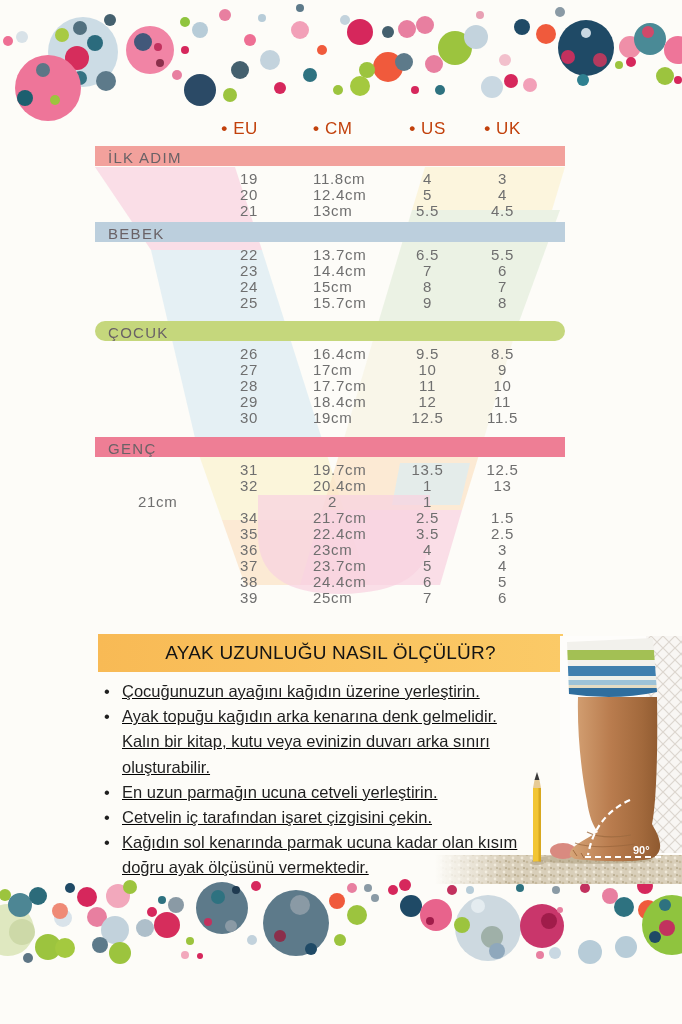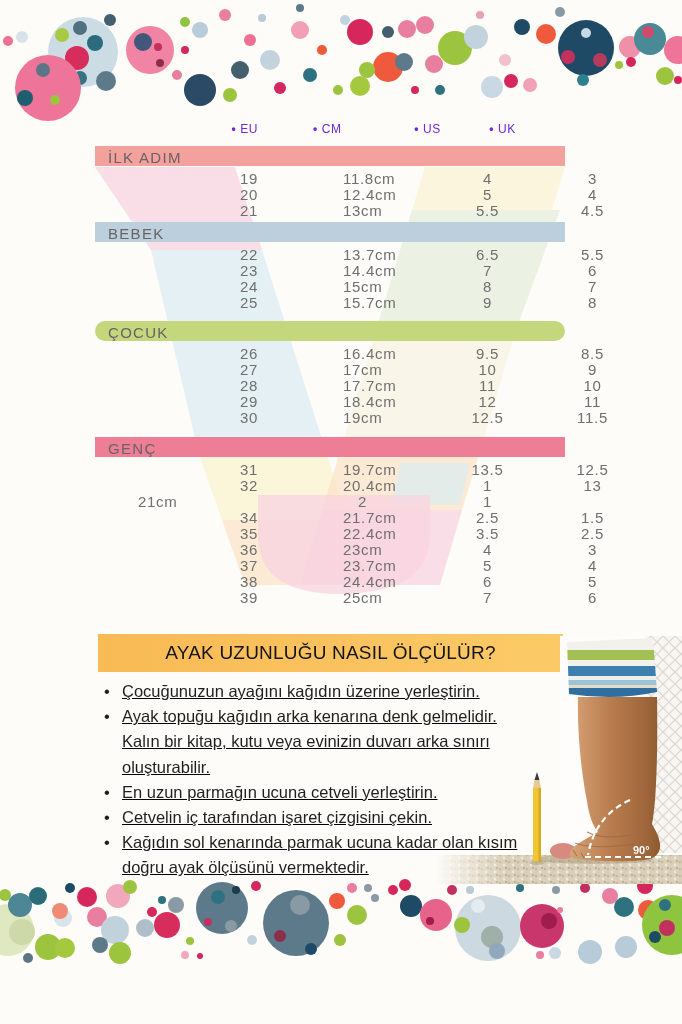--- a/index.html
+++ b/index.html
@@ -2,24 +2,24 @@
 <html><head>
 <meta charset="utf-8">
 <style>
   html,body{margin:0;padding:0;}
   .page{position:relative;width:682px;height:1024px;background:#fdfcf8;overflow:hidden;
         font-family:"Liberation Sans",sans-serif;}
   svg.decor{position:absolute;left:0;top:0;z-index:0;}
   
   .chart{position:absolute;left:95px;top:115px;width:470px;z-index:2;color:#6f6f6f;}
   .chead{display:grid;grid-template-columns:175px 125px 65px 85px;height:28px;align-items:center;
-         font-size:12px;color:#6d28d9;letter-spacing:.6px;}
+         font-size:17px;color:#c2410c;letter-spacing:.6px;}
   .hc::before{content:"• ";font-weight:bold;}
   .srow{display:grid;grid-template-columns:175px 125px 65px 85px;height:16px;line-height:16px;
-        font-size:15px;letter-spacing:.7px;gap:30px;}
+        font-size:15px;letter-spacing:.7px;}
   .c0{text-align:right;padding-right:12px;}
   .c1{padding-left:43px;}
   .c2,.c3{text-align:center;}
   .band{height:20px;line-height:23px;padding-left:13px;font-size:15px;letter-spacing:1.3px;
         color:#6a6266;margin-bottom:5px;}
   .band-0,.band-1{margin-top:3px;}
   .band-2{margin-top:10px;}
   .band-3{margin-top:11px;}
   
   .heading{position:absolute;left:98px;top:634px;width:465px;height:38px;z-index:2;

